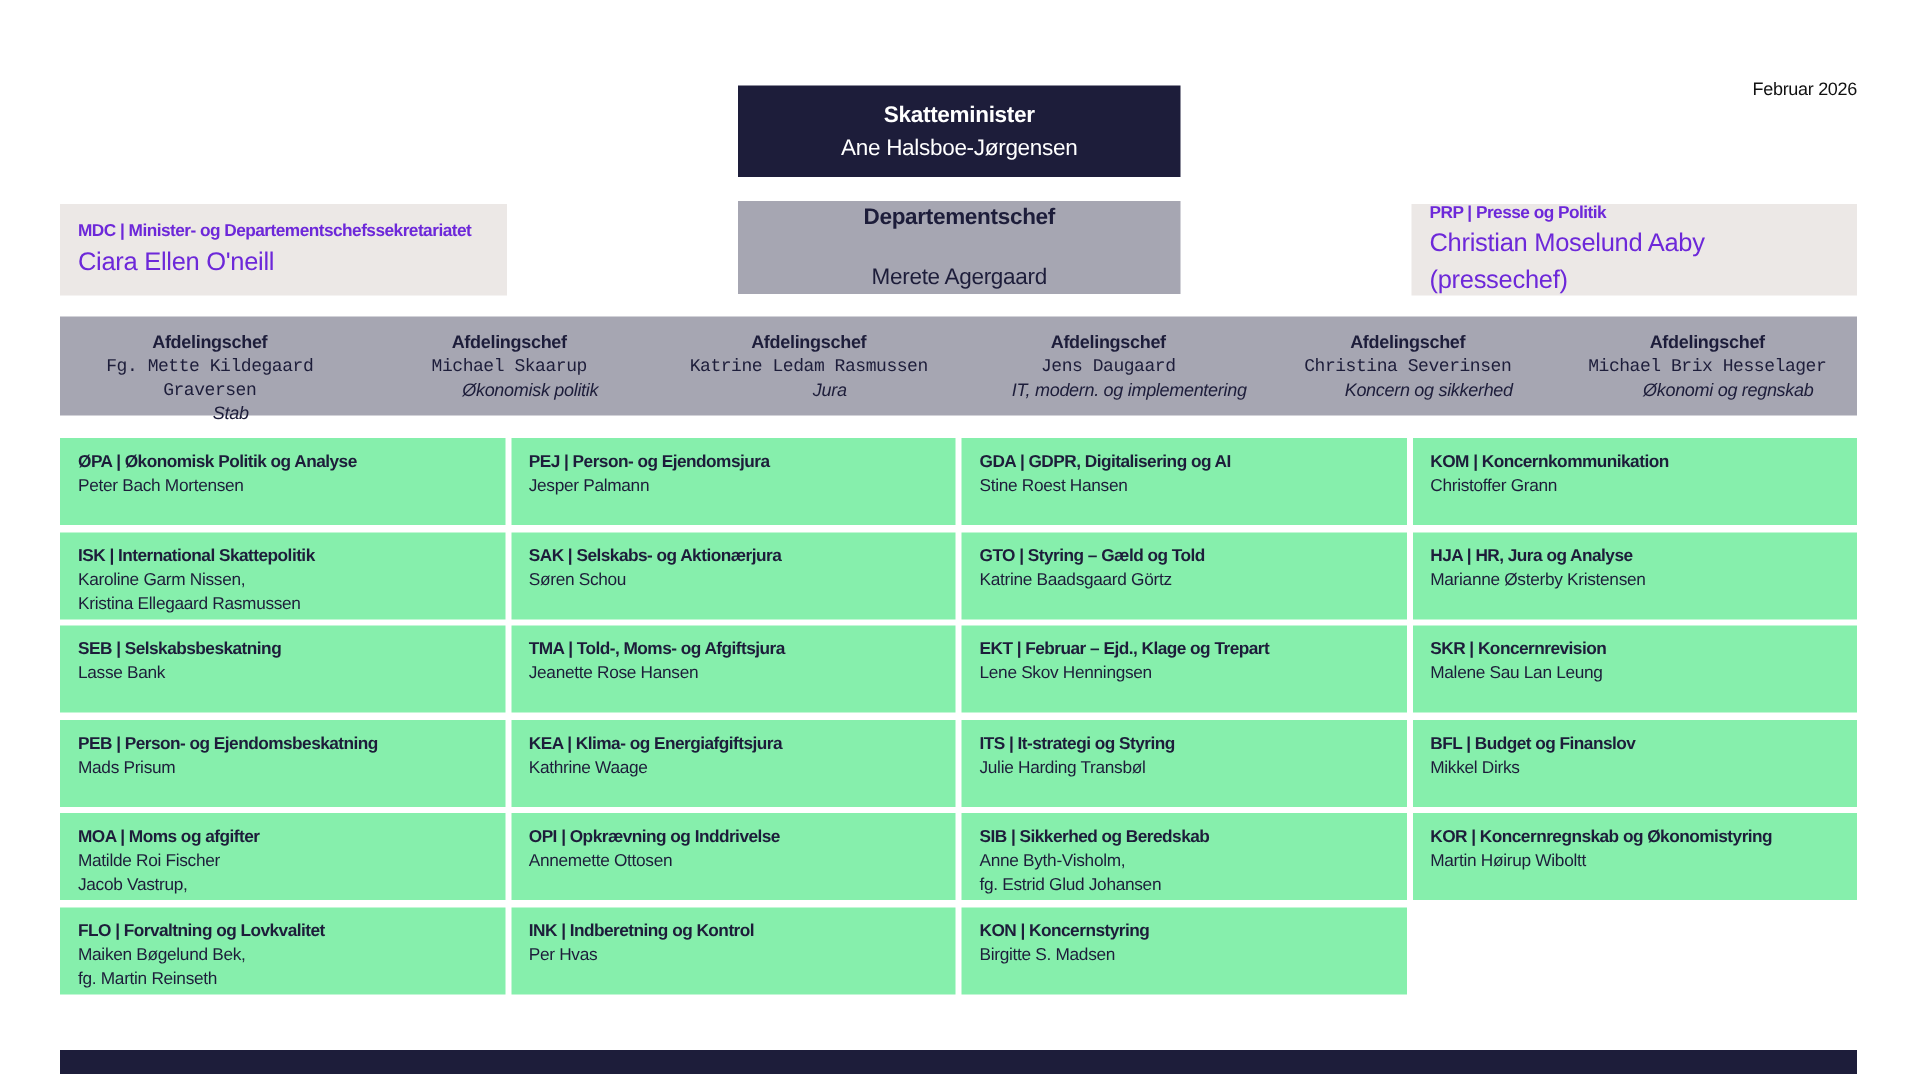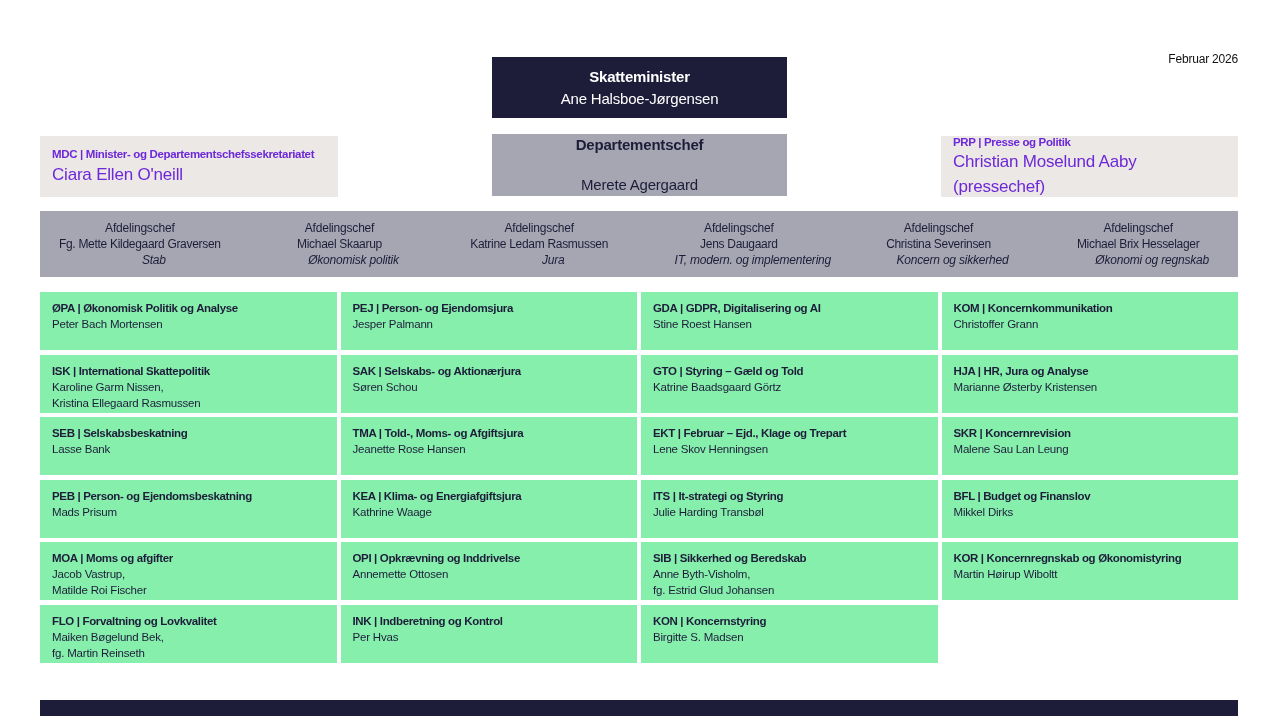--- a/index.html
+++ b/index.html
@@ -32,22 +32,22 @@
   }
   .mdc-box { left:40px; top:136px; width:298px; height:61px; }
   .prp-box { left:941px; top:136px; width:297px; height:61px; }
   .side-title { font-weight:bold; font-size:11.5px; line-height:1.45; letter-spacing:-0.35px; white-space:nowrap; }
   .side-name  { font-size:17px; line-height:1.45; letter-spacing:-0.2px; }
   .band {
     position:absolute; left:40px; top:211px; width:1198px; height:66px;
     background:#a6a6b2; display:grid; grid-template-columns:repeat(6,1fr);
   }
   .band-cell { text-align:center; padding-top:10px; color:#1d1d3a; }
-  .band-title { font-weight:normal; font-size:12px; line-height:1.32; letter-spacing:-0.2px; }
-  .band-name  { font-size:12px; line-height:1.32; letter-spacing:-0.3px; }
+  .band-title { font-weight:bold; font-size:12px; line-height:1.32; letter-spacing:-0.2px; }
+  .band-name  { font-size:12px; line-height:1.32; letter-spacing:-0.3px;font-family:Liberation Mono, monospace; }
   .band-area  { font-style:italic; font-size:12px; line-height:1.32; letter-spacing:-0.2px;margin-left:28px; }
   .units {
     position:absolute; left:40px; top:292px; width:1198px;
     display:grid; grid-template-columns:repeat(4,1fr); grid-template-rows:repeat(6,58px);
     gap:4.5px 4px; grid-auto-flow:column;
   }
   .cell {
     background:#86efac; color:#1d1d3a; padding:8px 6px 0 12px;
     box-sizing:border-box; overflow:hidden;
   }
@@ -134,22 +134,22 @@
       <div class="cell-name">Lasse Bank</div>
       <div class="cell-name"></div>
     </div>
     <div class="cell">
       <div class="cell-title">PEB | Person- og Ejendomsbeskatning</div>
       <div class="cell-name">Mads Prisum</div>
       <div class="cell-name"></div>
     </div>
     <div class="cell">
       <div class="cell-title">MOA | Moms og afgifter</div>
+      <div class="cell-name">Matilde Roi Fischer</div>
       <div class="cell-name">Jacob Vastrup,</div>
-      <div class="cell-name">Matilde Roi Fischer</div>
     </div>
     <div class="cell">
       <div class="cell-title">FLO | Forvaltning og Lovkvalitet</div>
       <div class="cell-name">Maiken Bøgelund Bek,</div>
       <div class="cell-name">fg. Martin Reinseth</div>
     </div>
 
     <div class="cell">
       <div class="cell-title">PEJ | Person- og Ejendomsjura</div>
       <div class="cell-name">Jesper Palmann</div>

